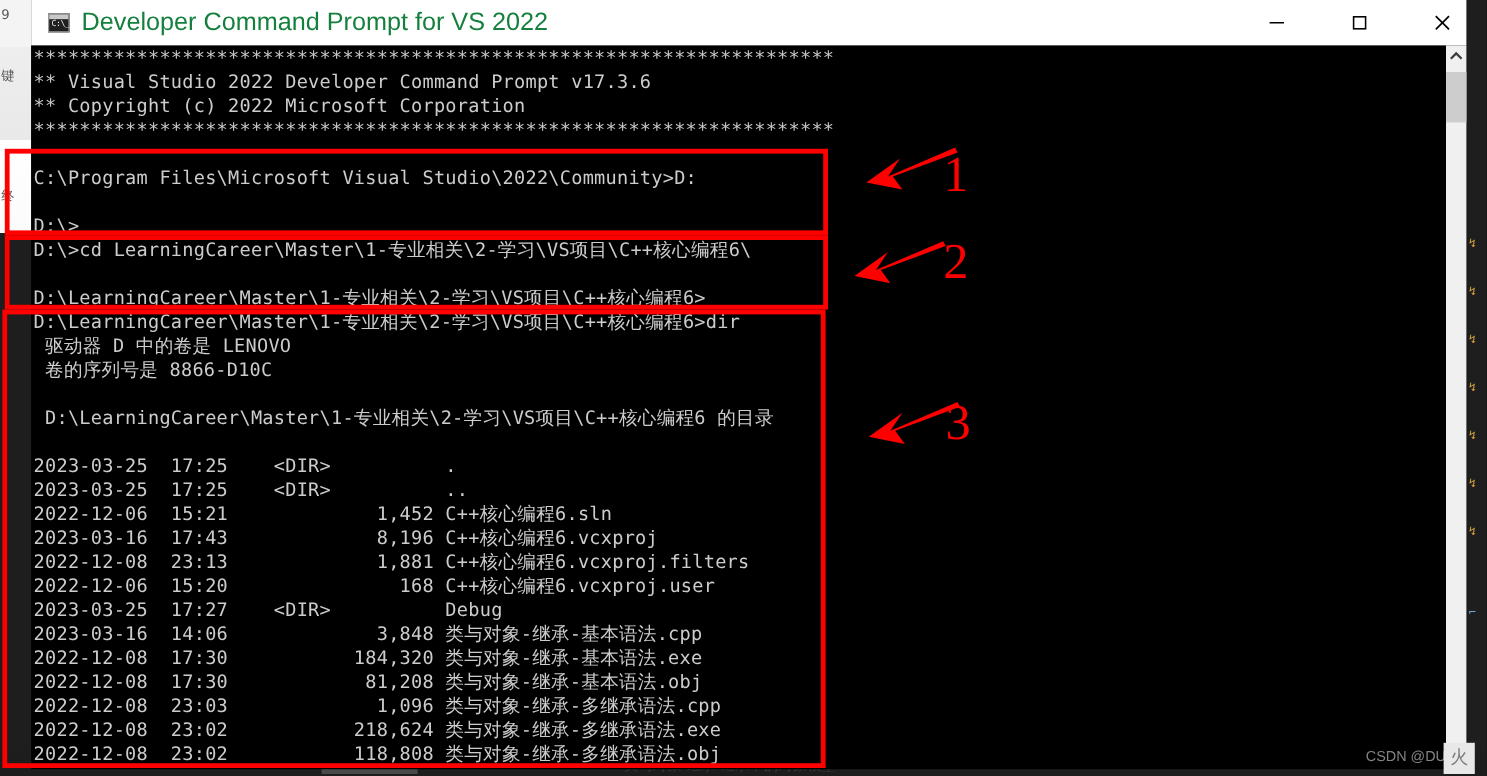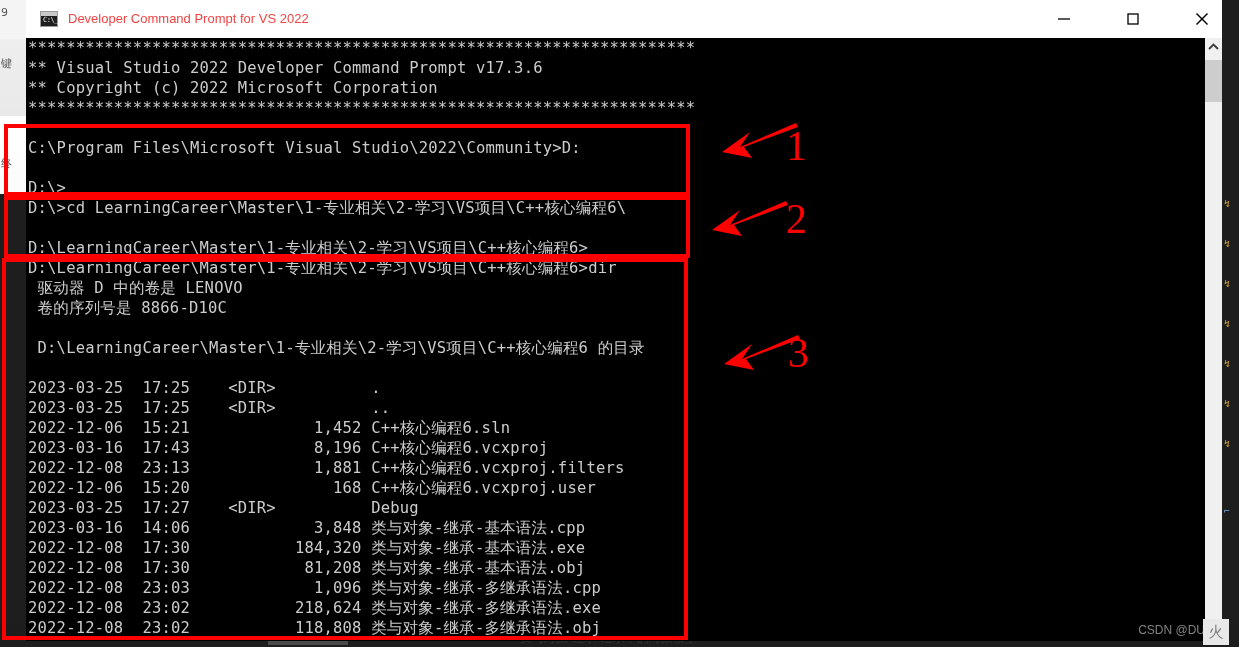--- a/index.html
+++ b/index.html
@@ -26,21 +26,21 @@
   .bg-bottom-pale{position:absolute;left:268px;bottom:2px;width:80px;height:18px;background:#6d6d6d;opacity:.55;}
 
   
   #window{position:absolute;left:26px;top:0;width:1196px;height:641px;}
   #titlebar{position:absolute;left:0;top:0;width:1196px;height:38px;background:#ffffff;text-align:right;}
   #app-icon{position:absolute;left:14px;top:11px;width:18px;height:16px;background:#1f1f1f;
      border:1px solid #9a9a9a;box-sizing:border-box;}
   #app-icon .ic-bar{position:absolute;left:0;top:0;right:0;height:4px;background:#c8c8c8;}
   #app-icon .ic-txt{position:absolute;left:2px;top:4px;color:#e6e6e6;font-size:7px;line-height:8px;
      font-family:"DejaVu Sans Mono",monospace;letter-spacing:-.5px;}
-  #win-title{position:absolute;left:42px;top:8px;color:#ef4444;font-size:13px;line-height:22px;
+  #win-title{position:absolute;left:42px;top:8px;color:#15803d;font-size:21px;line-height:22px;
      font-family:"Liberation Sans", sans-serif;white-space:nowrap;}
 
   .win-btn{position:absolute;top:0;width:46px;height:38px;cursor:default;}
   .win-btn svg{position:absolute;left:50%;top:50%;transform:translate(-50%,-50%);}
   #btn-min{left:1015px;}
   #btn-max{left:1084px;}
   #btn-close{left:1153px;}
 
   
   #console{position:absolute;left:0;top:38px;width:1179px;height:603px;background:#000000;

